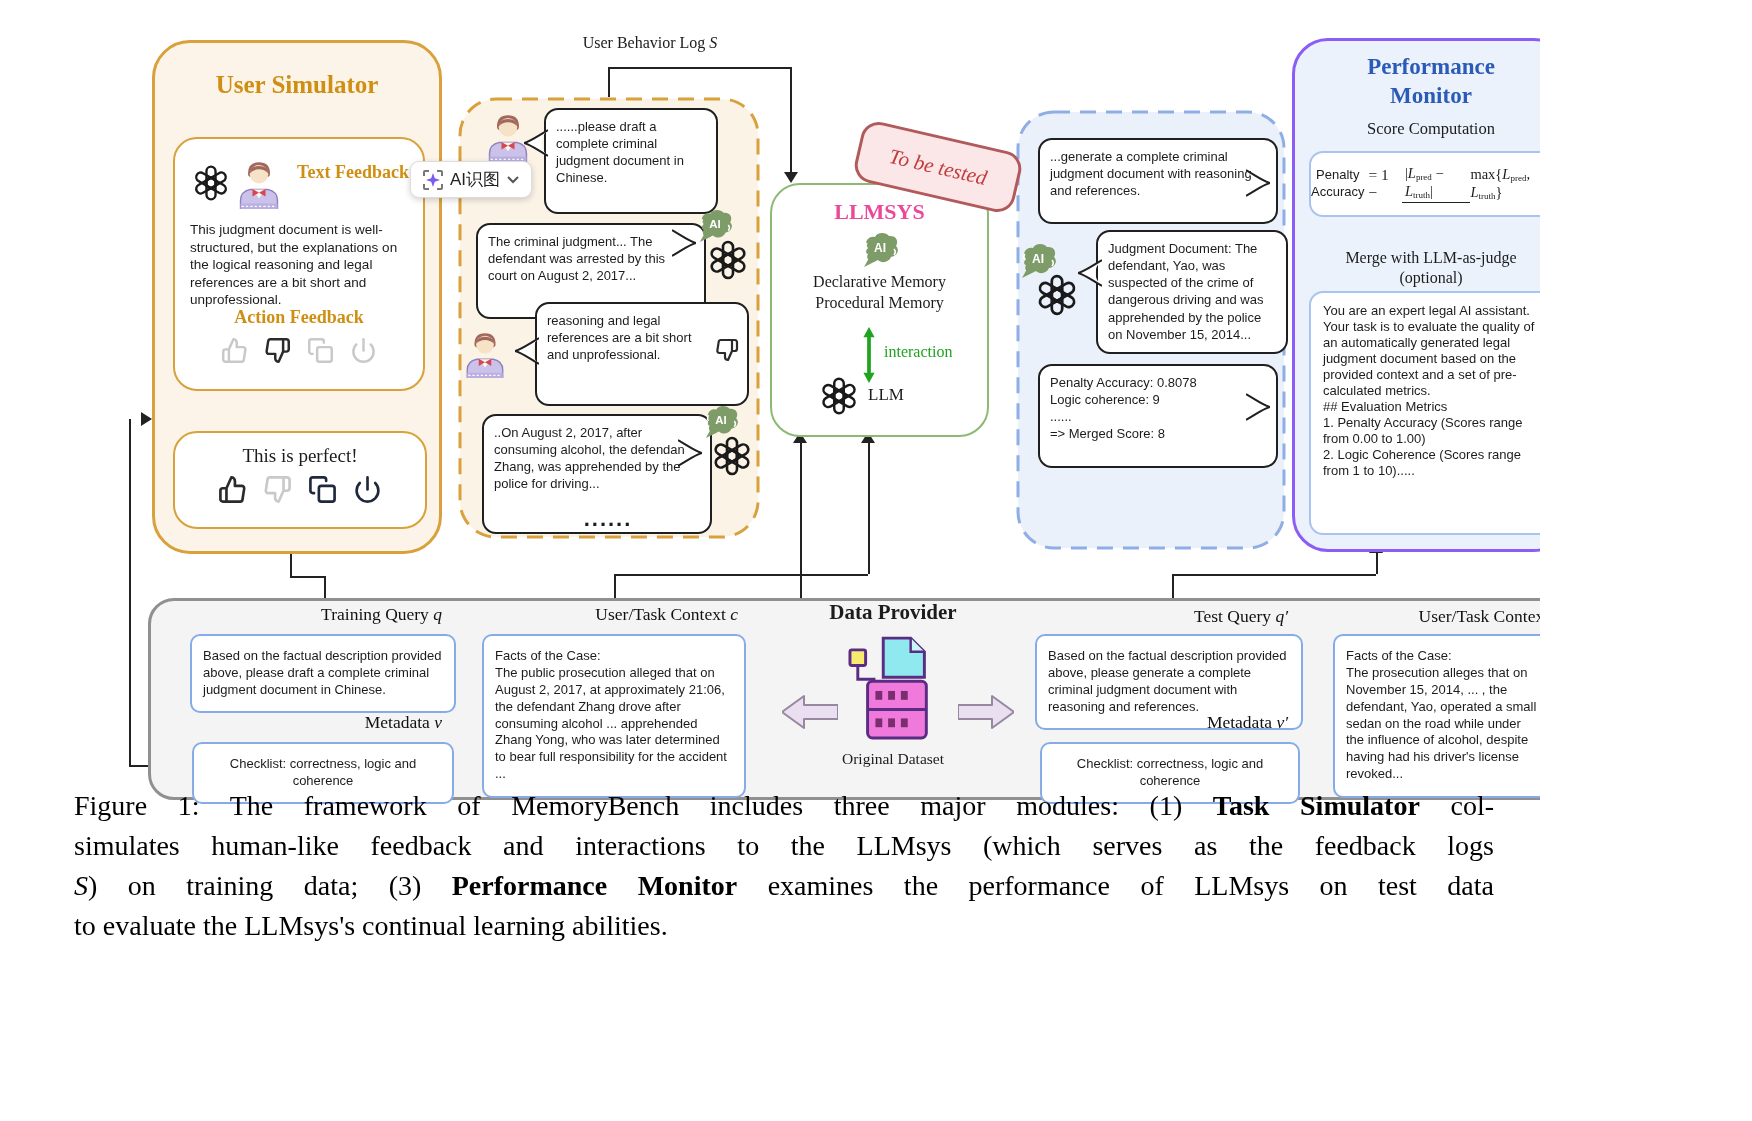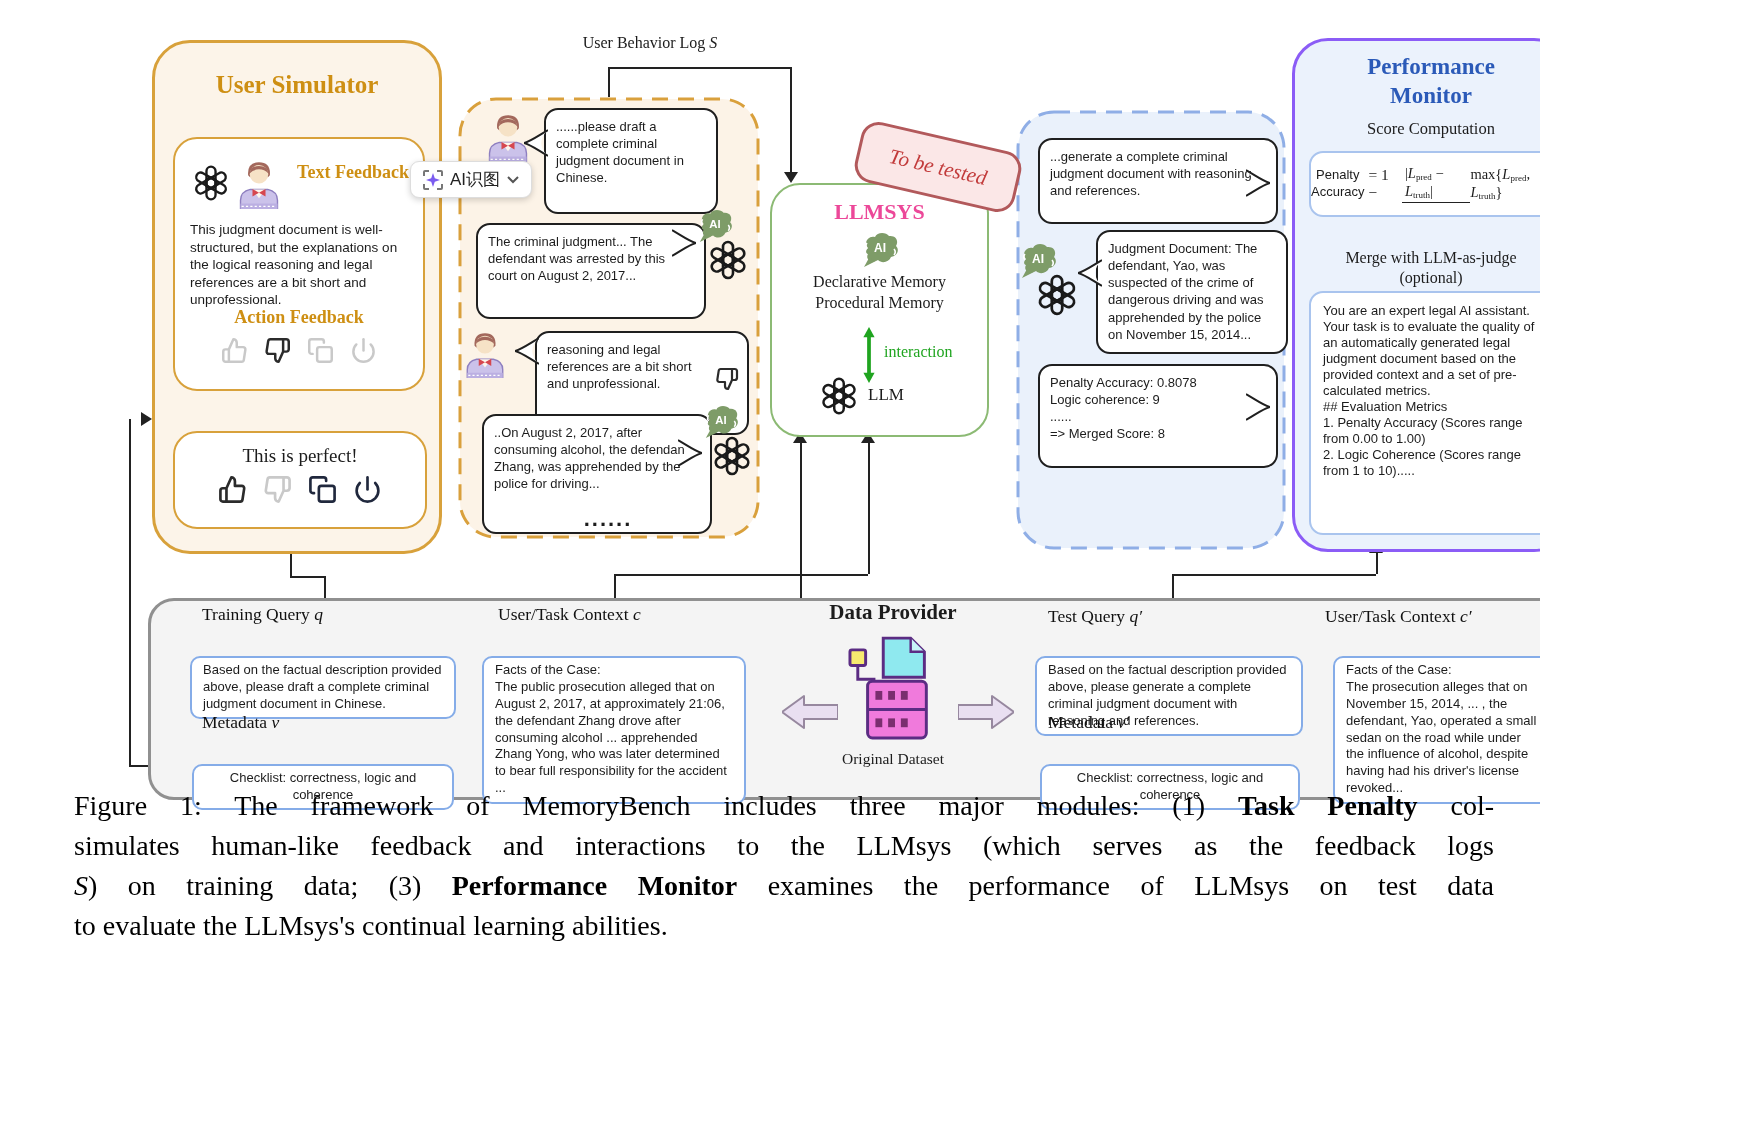--- a/index.html
+++ b/index.html
@@ -13,21 +13,21 @@
   .ah-up{border-left:7px solid transparent;border-right:7px solid transparent;border-bottom:11px solid #222;}
   .ah-down{border-left:7px solid transparent;border-right:7px solid transparent;border-top:11px solid #222;}
   .ah-right{border-top:7px solid transparent;border-bottom:7px solid transparent;border-left:11px solid #222;}
   .ah-left{border-top:7px solid transparent;border-bottom:7px solid transparent;border-right:11px solid #222;}
   
   .panel-sim{border:3px solid #D8A13B;background:#FCF4E9;border-radius:38px;}
   .card{border:2px solid #D8A13B;background:#fff;border-radius:24px;}
   .panel-llm{border:2px solid #8CBA74;background:#fff;border-radius:30px;}
   .panel-pm{border:3px solid #8b5cf6;background:#EBF2FC;border-radius:36px;}
   .panel-gray{border:3px solid #909090;background:#F4F4F4;border-radius:26px;}
-  .bluebox{border:2px solid #85ACE8;background:#fff;border-radius:10px;font-size:13px;line-height:1.3;padding:4px 11px;margin-top:22px;}
+  .bluebox{border:2px solid #85ACE8;background:#fff;border-radius:10px;font-size:13px;line-height:1.3;padding:12px 11px;}
   .bubble{position:absolute;border:2px solid #1f1f1f;background:#fff;border-radius:14px;
           font-size:13px;line-height:1.32;padding:8px 10px;}
   .whitebox{border:2px solid #A9C4EE;background:#fff;border-radius:14px;}
   .serif{font-family:"Liberation Serif",serif;}
   .goldtxt{color:#CE8F13;font-weight:bold;font-family:"Liberation Serif",serif;}
   .center{text-align:center;}
   .prewrap{white-space:pre-line;}
   
   .cap-line{font-family:"Liberation Serif",serif;font-size:28px;line-height:40px;color:#000;
             text-align:justify;text-align-last:justify;}
@@ -47,21 +47,21 @@
   
   .stamp{position:absolute;border:3px solid #B2595B;background:#FBE7E7;border-radius:18px;
          color:#C23B3B;font-family:"Liberation Serif",serif;font-style:italic;font-size:21px;
          display:flex;align-items:center;justify-content:center;transform:rotate(13deg);z-index:6;}
   
   .ai-pill{position:absolute;background:#fff;border:1px solid #DDD;border-radius:9px;
            box-shadow:0 2px 6px rgba(0,0,0,.18);display:flex;align-items:center;gap:7px;
            padding:0 12px;z-index:20;font-size:17px;color:#222;}
   .tail{position:absolute;z-index:5;}
   .flip{transform:scaleX(-1);}
-  .lbl-serif{font-family:"Liberation Serif",serif;font-size:17.5px;color:#111;text-align:left;}
+  .lbl-serif{font-family:"Liberation Serif",serif;font-size:17.5px;color:#111;text-align:right;}
   .lbl-serif .var{font-style:italic;}
 </style>
 </head>
 <body>
 
 <svg width="0" height="0" style="position:absolute">
   <defs>
     <symbol id="sym-openai" viewBox="-22 -22 44 44">
       <g fill="none" stroke="#1a1a1a" stroke-width="2.6">
         <rect x="-5" y="-18" width="10" height="24" rx="5"></rect>
@@ -255,21 +255,21 @@
   <svg class="abs" style="left:694px;top:208px;z-index:6" width="42" height="36">
       <use href="#sym-brain"></use>
     </svg>
   <svg class="abs" style="left:706px;top:238px" width="44" height="44">
       <use href="#sym-openai"></use>
     </svg>
 
   <svg class="abs" style="left:462px;top:330px" width="46" height="48">
       <use href="#sym-avatar"></use>
     </svg>
-  <div class="bubble" style="left:535px;top:331px;width:164px;height:84px;padding-right:36px">
+  <div class="bubble" style="left:535px;top:302px;width:164px;height:84px;padding-right:36px">
     <span>reasoning and legal references are a bit short and unprofessional.</span>
     <svg class="abs ic-dark" style="right:8px;top:34px" width="24" height="24">
         <use href="#sym-thumb-down"></use>
       </svg>
   </div>
   <svg class="tail" style="left:515px;top:336px" width="24" height="30">
       <use href="#sym-tail-left"></use>
     </svg>
 
   <div class="bubble" style="left:482px;top:414px;width:206px;height:100px">..On August 2, 2017, after consuming alcohol, the defendant, Zhang, was apprehended by the police for driving...</div>
@@ -398,19 +398,19 @@
   </div>
   <div class="abs bluebox center" style="left:1040px;top:742px;width:234px">Checklist: correctness, logic and coherence</div>
 
   <div class="abs lbl-serif" style="left:1325px;top:606px;width:240px">
     <span>User/Task Context </span><span class="var">c′</span>
   </div>
   <div class="abs bluebox prewrap" style="left:1333px;top:634px;width:196px;height:136px">Facts of the Case:
 The prosecution alleges that on November 15, 2014, ... , the defendant, Yao, operated a small sedan on the road while under the influence of alcohol, despite having had his driver's license revoked...</div>
 
   <div class="abs" style="left:74px;top:786px;width:1420px">
-    <div class="cap-line"><span class="seg-n">Figure 1: The framework of MemoryBench includes three major modules: (1) </span><span class="seg-b">Task Penalty</span><span class="seg-n"> col-</span></div>
+    <div class="cap-line"><span class="seg-n">Figure 1: The framework of MemoryBench includes three major modules: (1) </span><span class="seg-b">Task Simulator</span><span class="seg-n"> col-</span></div>
     <div class="cap-line"><span class="seg-n">simulates human-like feedback and interactions to the LLMsys (which serves as the feedback logs</span></div>
     <div class="cap-line"><span class="seg-i">S</span><span class="seg-n">) on training data; (3) </span><span class="seg-b">Performance Monitor</span><span class="seg-n"> examines the performance of LLMsys on test data</span></div>
     <div class="cap-line last"><span class="seg-n">to evaluate the LLMsys's continual learning abilities.</span></div>
   </div>
 
 </div>
 
 </body></html>

